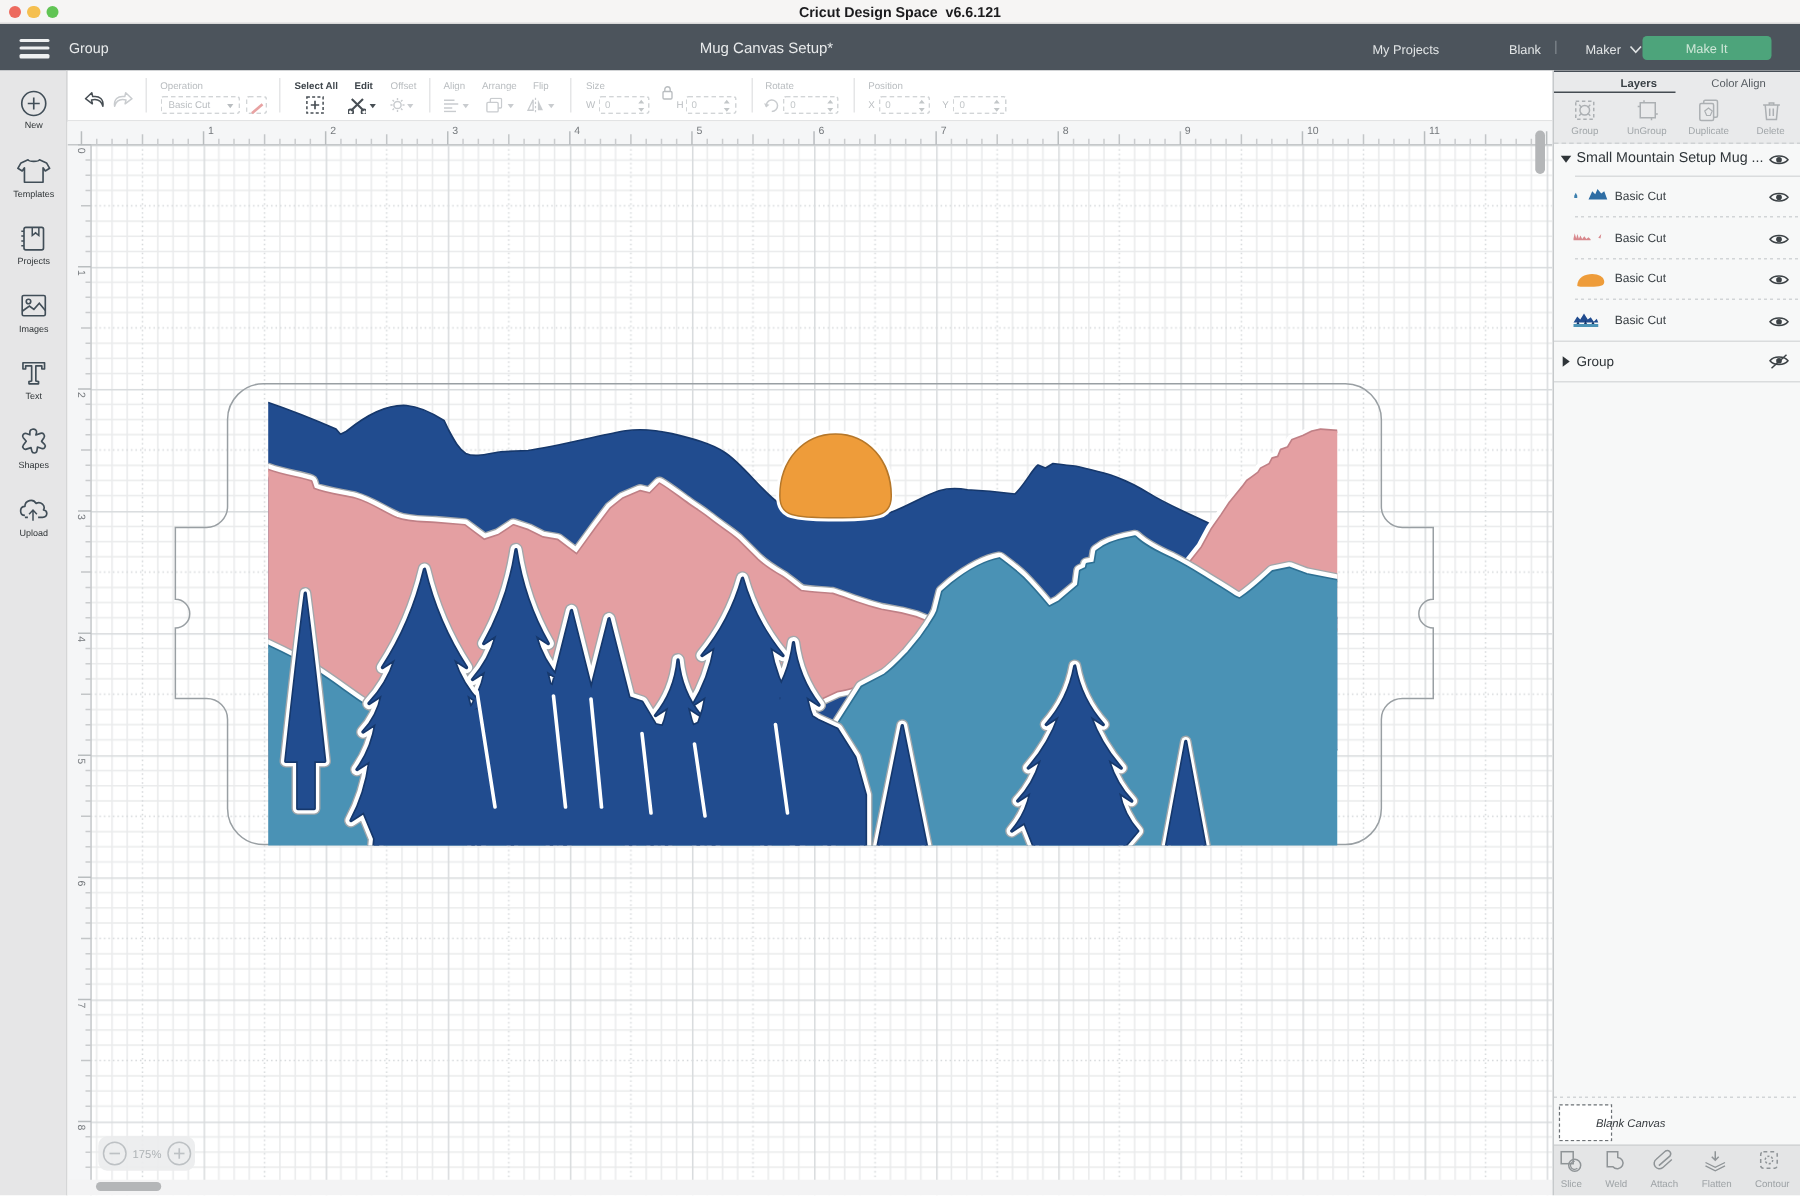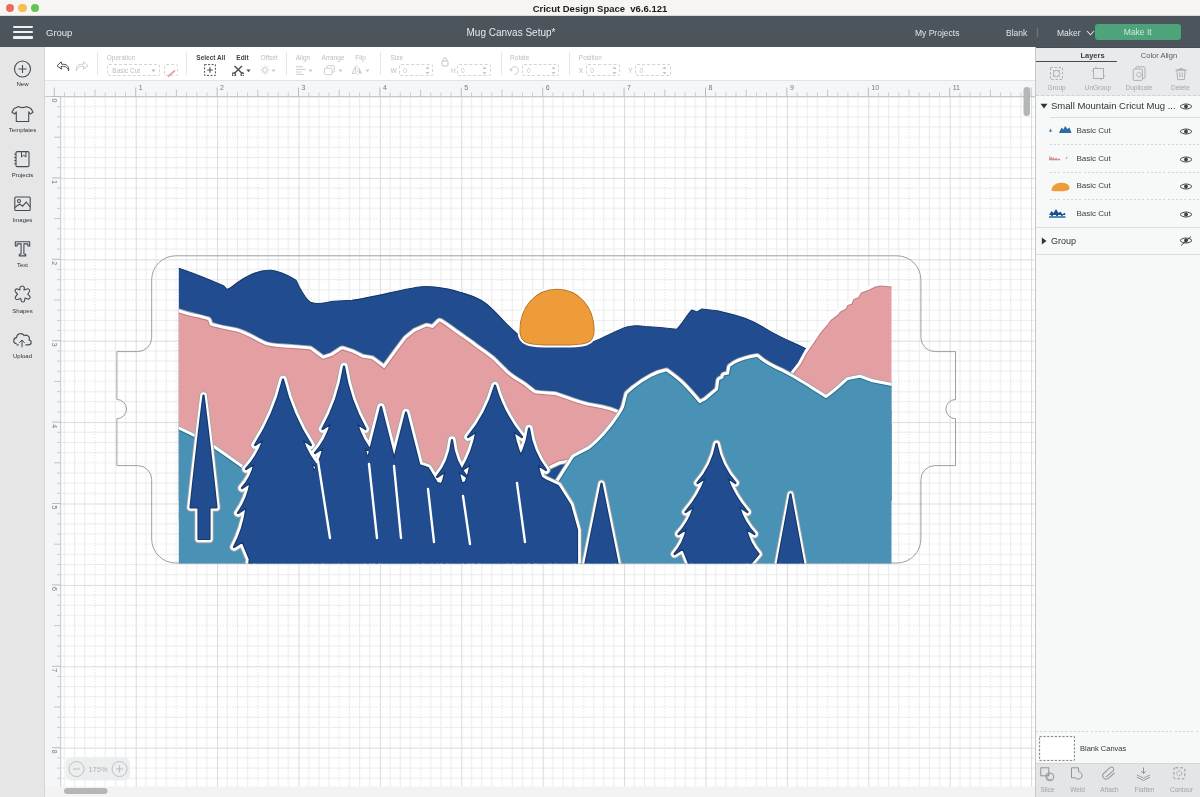--- a/index.html
+++ b/index.html
@@ -507,21 +507,21 @@
     </svg>
     <div style="position:absolute;top:21.5px;left:0;width:41.25px;text-align:center;font-size:6.5px;color:#a2a7aa;">Group</div>
     <div style="position:absolute;top:21.5px;left:41.25px;width:41.25px;text-align:center;font-size:6.5px;color:#a2a7aa;">UnGroup</div>
     <div style="position:absolute;top:21.5px;left:82.5px;width:41.25px;text-align:center;font-size:6.5px;color:#a2a7aa;">Duplicate</div>
     <div style="position:absolute;top:21.5px;left:123.75px;width:41.25px;text-align:center;font-size:6.5px;color:#a2a7aa;">Delete</div>
   </div>
   <div class="row" style="top:48.5px;height:21px;">
     <svg width="8" height="6" viewBox="0 0 8 6" style="position:absolute;left:4px;top:7.5px;">
           <path d="M0.5,0.8 L7.5,0.8 L4,5.5 Z" fill="#2f3539"></path>
         </svg>
-    <div style="position:absolute;left:15px;top:4.5px;font-size:9.5px;color:#2f3539;">Small Mountain Cricut Mug ...</div>
+    <div style="position:absolute;left:15px;top:4.5px;font-size:9.5px;color:#2f3539;">Small Mountain Setup Mug ...</div>
     <svg width="14" height="9" viewBox="0 0 14 9" style="position:absolute;left:143px;top:6px;">
           <path d="M1,4.5 C3.5,1.2 10.5,1.2 13,4.5 C10.5,7.8 3.5,7.8 1,4.5 Z" fill="none" stroke="#3c4246" stroke-width="1"></path>
           <circle cx="7" cy="4.5" r="1.9" fill="#3c4246"></circle>
         </svg>
   </div>
   <div class="sepline" style="left:14px;top:69.8px;width:151px;"></div>
   <div class="row" style="top:70px;height:27.5px;">
         <svg width="26" height="15" viewBox="0 0 26 15" style="position:absolute;left:12px;top:5px;">
           <path d="M1.5,8.5 L2.5,6.5 L3.5,8.5 L3.5,10 L1.5,10 Z" fill="#3b7fae"></path>
           <path d="M11,11 L13.5,5.5 L15.5,7.5 L17,4 L19.5,7 L21.5,5.5 L23.5,11 Z" fill="#2e6da4"></path>
@@ -583,21 +583,21 @@
           <circle cx="7" cy="4.5" r="1.9" fill="#3c4246"></circle>
           <line x1="2" y1="9.5" x2="12" y2="0.5" stroke="#3c4246" stroke-width="1"></line>
         </svg>
   </div>
   <div class="sepline" style="left:0;top:207.3px;width:165px;"></div>
   <div class="sepdash" style="left:0;top:684px;width:165px;"></div>
   <div class="row" style="top:684px;height:31.5px;">
     <svg width="36" height="25" viewBox="0 0 36 25" style="position:absolute;left:3px;top:4.5px;">
           <rect x="0.6" y="0.6" width="34.8" height="23.8" fill="#ffffff" stroke="#6b7074" stroke-width="0.9" stroke-dasharray="2.2,1.6"></rect>
         </svg>
-    <div style="position:absolute;left:44px;top:13px;font-size:7.5px;color:#33383c;">Blank Canvas</div>
+    <div style="position:absolute;left:28px;top:13px;font-size:7.5px;color:#33383c;font-style:italic;">Blank Canvas</div>
   </div>
   <div id="bottombar">
     <svg width="165" height="21" viewBox="0 0 165 21">
       <g fill="none" stroke="#8f9497" stroke-width="1">
         <g transform="translate(4,3)">
           <rect x="0.8" y="0.8" width="8" height="8"></rect>
           <circle cx="9.8" cy="9.8" r="4"></circle>
           <path d="M9.8,7.2 A2.7,2.7 0 1 0 11.6,11.8" stroke-width="0.8"></path>
         </g>
         <g transform="translate(34,3)">

